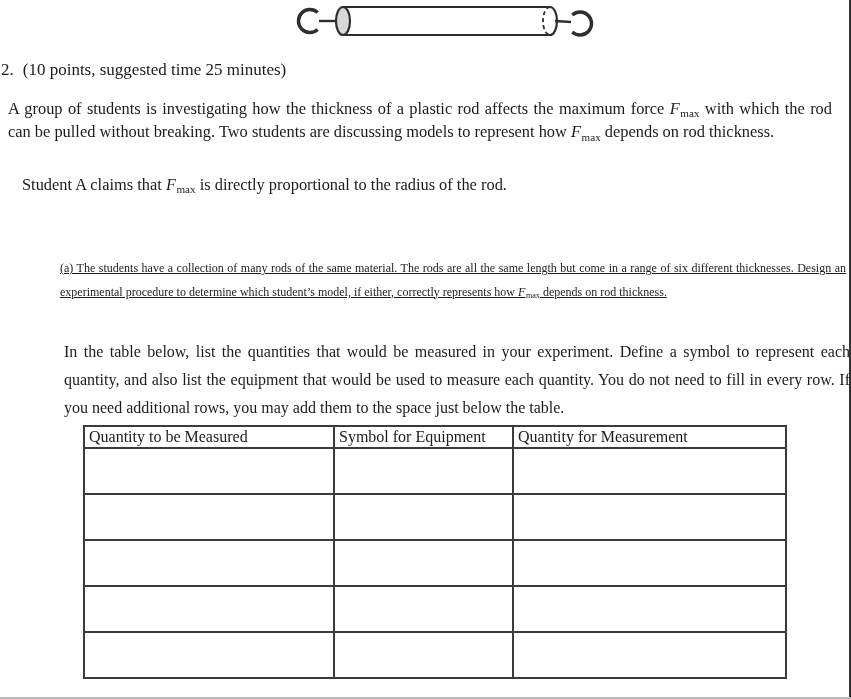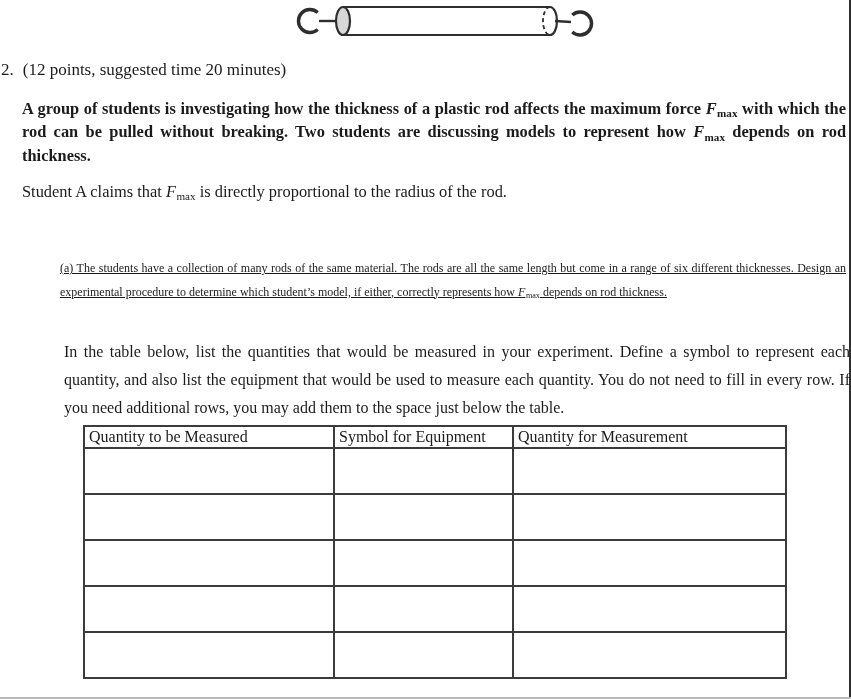--- a/index.html
+++ b/index.html
@@ -8,23 +8,23 @@
     width:851px;height:699px;
     background:#ffffff;
     font-family:"Liberation Serif", serif;
     color:#1b1b1b;
     overflow:hidden;
   }
   .figure{position:absolute;left:288px;top:2px;width:315px;height:42px;}
   .qline{position:absolute;left:1px;top:58px;font-size:17px;line-height:23px;white-space:nowrap;}
   .qline .qnum{margin-right:9px;}
   .para{position:absolute;text-align:justify;}
-  .p1{left:22px;top:97px;width:824px;font-size:16.4px;line-height:23.4px;font-weight:bold;}
+  .p1{left:8px;top:97px;width:824px;font-size:16.4px;line-height:23.4px;}
   .p2{left:22px;top:173px;width:824px;font-size:16.4px;line-height:23.4px;}
-  .p2 .claim{text-align:justify;margin-top:7px;}
+  .p2 .claim{text-align:justify;}
   .p3{left:60px;top:257px;width:786px;font-size:12px;line-height:23.6px;text-decoration:underline;}
   .p4{left:64px;top:338px;width:786px;font-size:16px;line-height:28px;}
   .fm i{font-style:italic;}
   .fm sub{font-size:0.68em;vertical-align:-0.28em;margin-left:0.5px;line-height:0;}
   table.mtable{
     position:absolute;left:83px;top:425px;
     border-collapse:collapse;table-layout:fixed;
     font-size:16px;
   }
   table.mtable th, table.mtable td{
@@ -55,21 +55,21 @@
     <path d="M 262 5 A 7 14 0 0 0 262 33" fill="none" stroke-width="1.8" stroke-dasharray="4 3" stroke="#2e2e2e"></path>
 
     <ellipse cx="55" cy="19" rx="7" ry="14" stroke-width="2.2" fill="#d8d8d8" stroke="#2e2e2e"></ellipse>
 
     <path d="M 267 19 L 283 20" fill="none" stroke-width="2.4" stroke="#2e2e2e"></path>
 
     <path d="M 284.3 13.0 A 11.5 11.5 0 1 1 284.3 30.0" fill="none" stroke-width="3.4" stroke="#2e2e2e"></path>
   </svg>
 
   <div class="qline">
-    <span class="qnum">2.</span><span>(12 points, suggested time 20 minutes)</span>
+    <span class="qnum">2.</span><span>(10 points, suggested time 25 minutes)</span>
   </div>
 
   <div class="para p1">A group of students is investigating how the thickness of a plastic rod affects the maximum force <span class="fm"><i>F</i><sub>max</sub></span> with which the rod can be pulled without breaking. Two students are discussing models to represent how <span class="fm"><i>F</i><sub>max</sub></span> depends on rod thickness.</div>
 
   <div class="para p2">
     <div class="claim">Student A claims that <span class="fm"><i>F</i><sub>max</sub></span> is directly proportional to the radius of the rod.</div>
   </div>
 
   <div class="para p3">(a) The students have a collection of many rods of the same material. The rods are all the same length but come in a range of six different thicknesses. Design an experimental procedure to determine which student’s model, if either, correctly represents how <span class="fm"><i>F</i><sub>max</sub></span> depends on rod thickness.</div>
 

